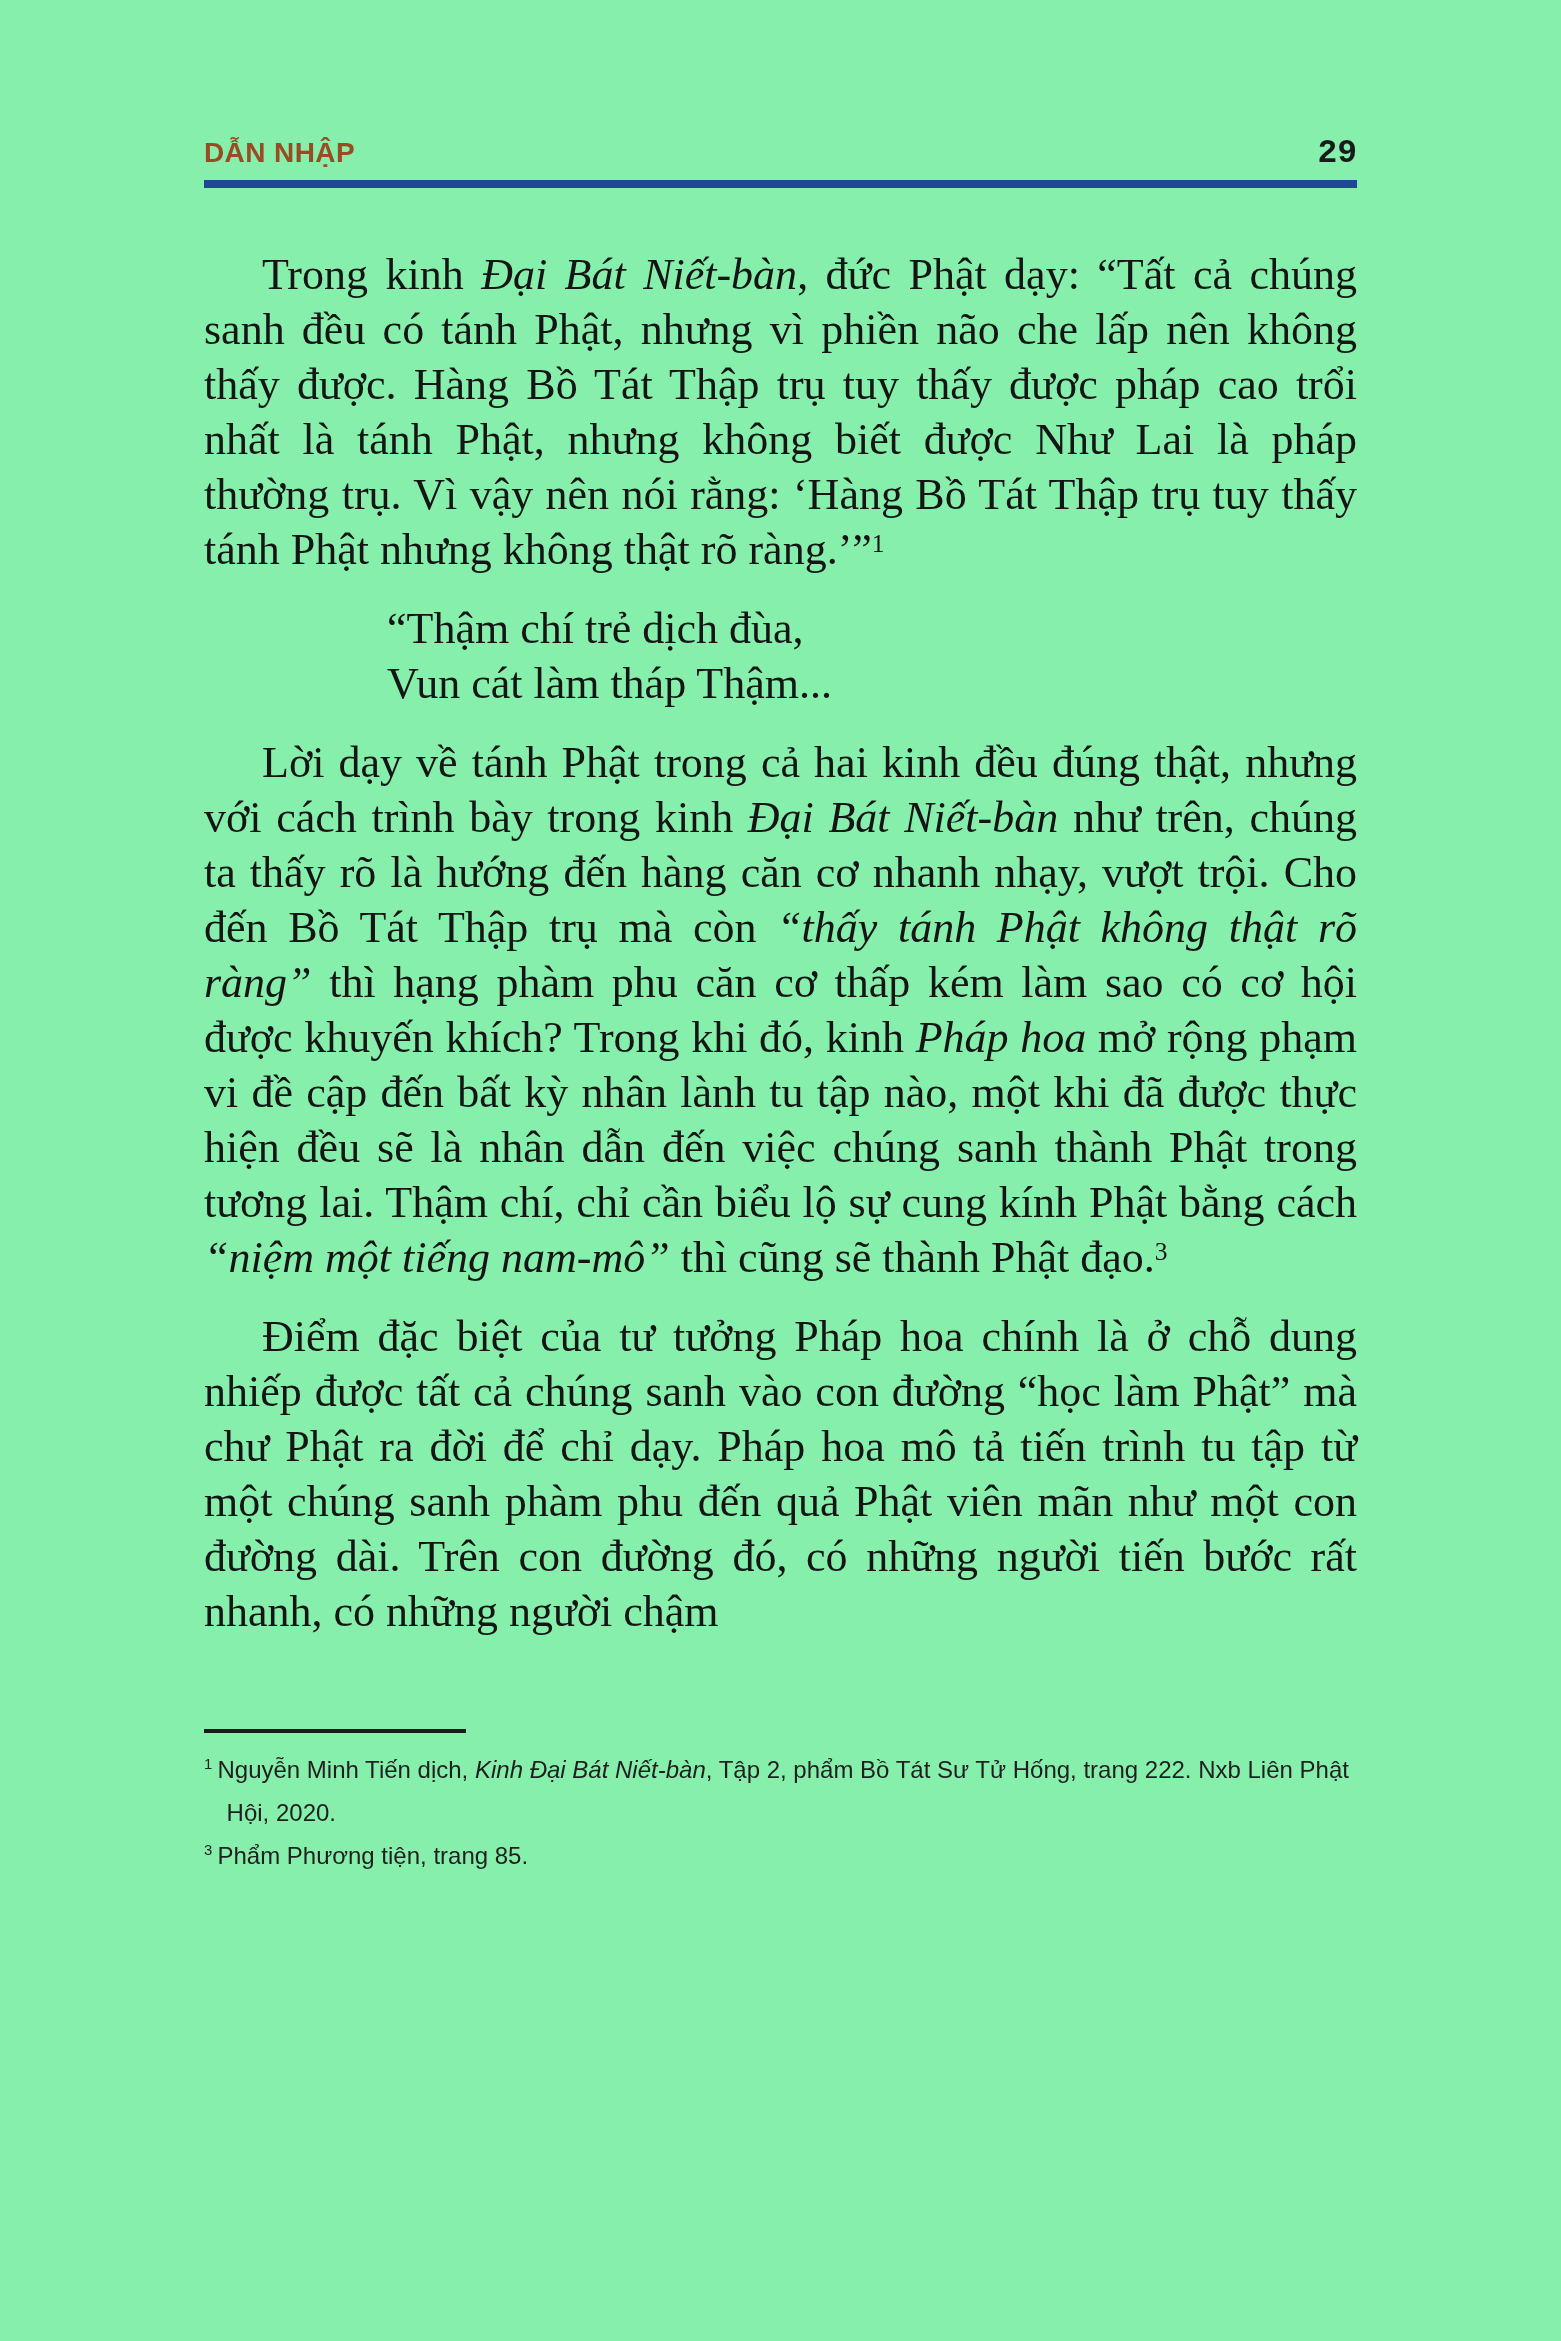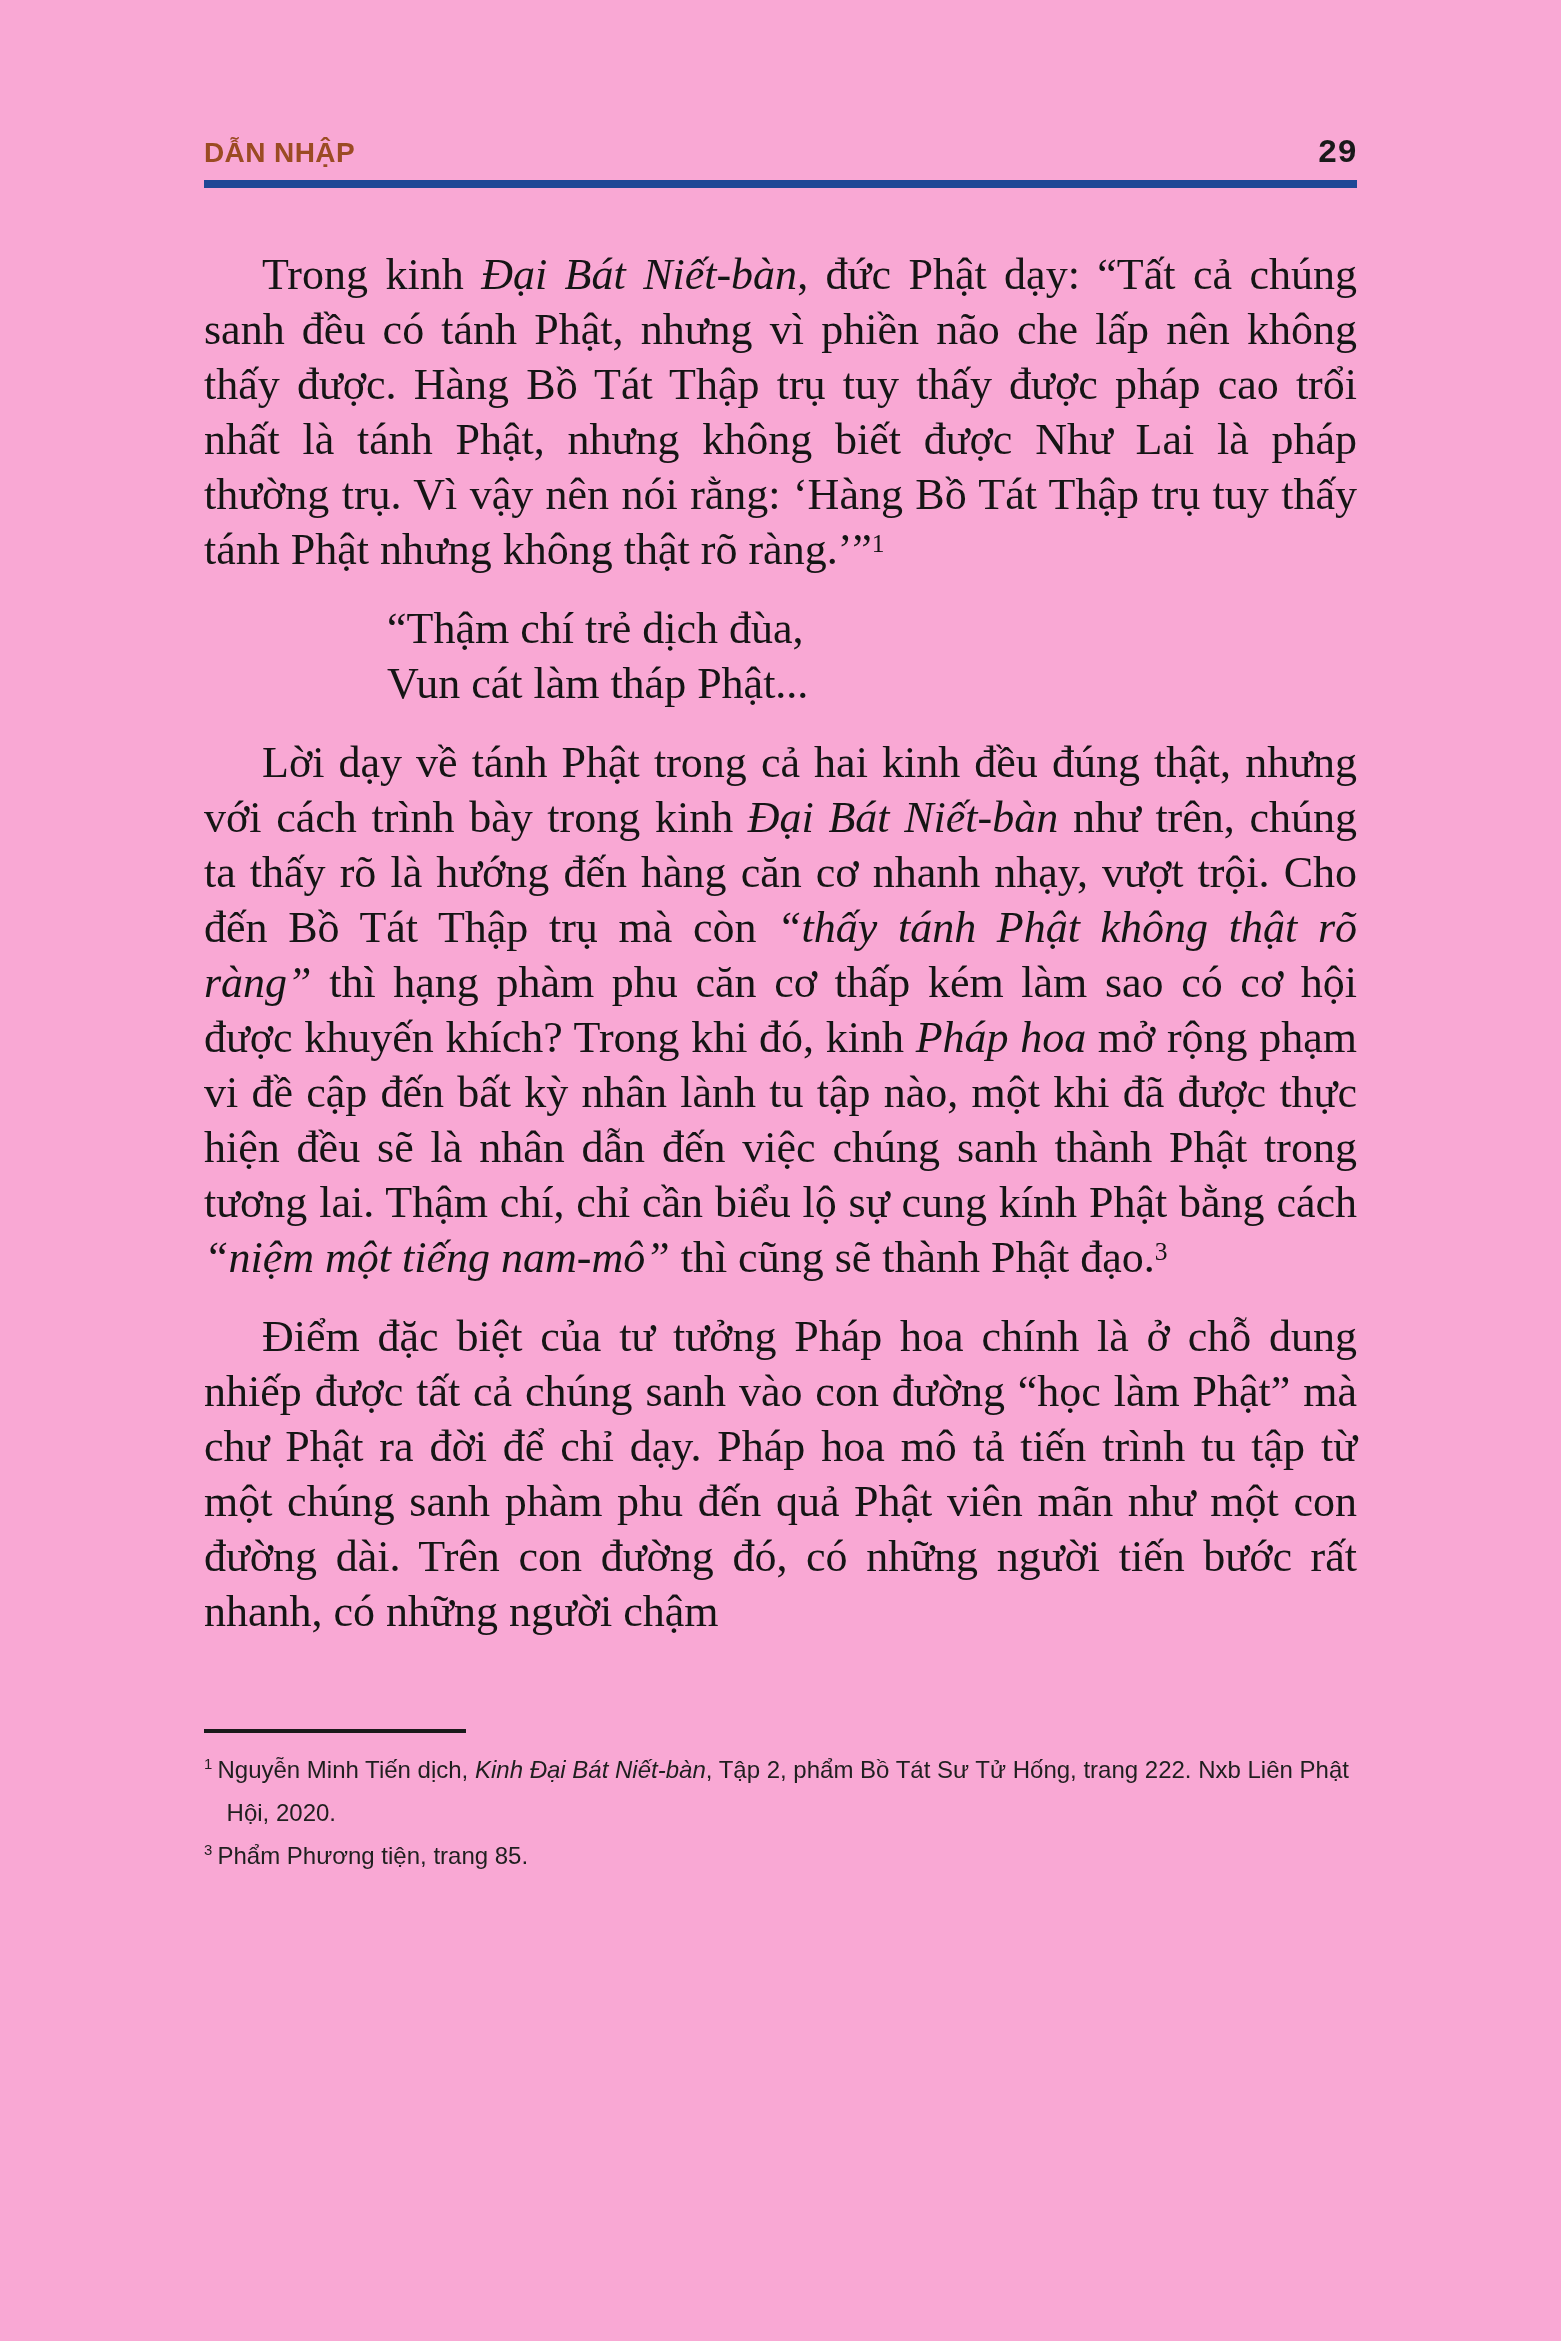--- a/index.html
+++ b/index.html
@@ -1,21 +1,21 @@
 <!DOCTYPE html>
 <html lang="vi" style="--accent: #9B4B23; --rule: #1F4795; --bodycolor: #151515; --fncolor: #1F1F1F; --pagenum: #1A1A1A;font-size:14px"><head>
 <meta charset="utf-8">
 <style>
   html, body { margin: 0; padding: 0; background: #e8e8e8; }
   .page {
     position: relative;
     width: 1561px;
     height: 2342px;
     margin: 0 auto;
-    background: #f9a8d4;
+    background: #86efac;
     box-sizing: border-box;
     padding: 137px 204px 0 204px;
     overflow: hidden;
   }
   
   .running-header {
     display: flex;
     justify-content: space-between;
     align-items: baseline;
   }
@@ -100,21 +100,21 @@
     <span class="running-title">DẪN NHẬP</span>
     <span class="page-number">29</span>
   </div>
 
   <div class="header-rule"></div>
 
   <div class="body-text" id="body-root">
       <p class="para"><span>Trong kinh </span><em>Đại Bát Niết-bàn</em><span>, đức Phật dạy: “Tất cả chúng sanh đều có tánh Phật, nhưng vì phiền não che lấp nên không thấy được. Hàng Bồ Tát Thập trụ tuy thấy được pháp cao trổi nhất là tánh Phật, nhưng không biết được Như Lai là pháp thường trụ. Vì vậy nên nói rằng: ‘Hàng Bồ Tát Thập trụ tuy thấy tánh Phật nhưng không thật rõ ràng.’”</span><sup class="fn-ref">1</sup></p>
       <div class="verse-block">
         <div class="verse-line"><span>“Thậm chí trẻ dịch đùa,</span></div>
-        <div class="verse-line"><span>Vun cát làm tháp Phật...</span></div>
+        <div class="verse-line"><span>Vun cát làm tháp Thậm...</span></div>
       </div>
       <p class="para"><span>Lời dạy về tánh Phật trong cả hai kinh đều đúng thật, nhưng với cách trình bày trong kinh </span><em>Đại Bát Niết-bàn</em><span> như trên, chúng ta thấy rõ là hướng đến hàng căn cơ nhanh nhạy, vượt trội. Cho đến Bồ Tát Thập trụ mà còn </span><em>“thấy tánh Phật không thật rõ ràng”</em><span> thì hạng phàm phu căn cơ thấp kém làm sao có cơ hội được khuyến khích? Trong khi đó, kinh </span><em>Pháp hoa</em><span> mở rộng phạm vi đề cập đến bất kỳ nhân lành tu tập nào, một khi đã được thực hiện đều sẽ là nhân dẫn đến việc chúng sanh thành Phật trong tương lai. Thậm chí, chỉ cần biểu lộ sự cung kính Phật bằng cách </span><em>“niệm một tiếng nam-mô”</em><span> thì cũng sẽ thành Phật đạo.</span><sup class="fn-ref">3</sup></p>
       <p class="para"><span>Điểm đặc biệt của tư tưởng Pháp hoa chính là ở chỗ dung nhiếp được tất cả chúng sanh vào con đường “học làm Phật” mà chư Phật ra đời để chỉ dạy. Pháp hoa mô tả tiến trình tu tập từ một chúng sanh phàm phu đến quả Phật viên mãn như một con đường dài. Trên con đường đó, có những người tiến bước rất nhanh, có những người chậm</span></p>
     </div>
 
   <div class="footnote-sep"></div>
 
   <div class="footnotes" id="footnotes-root">
       <div class="footnote-item"><span class="footnote-marker">1</span><span>Nguyễn Minh Tiến dịch, </span><em>Kinh Đại Bát Niết-bàn</em><span>, Tập 2, phẩm Bồ Tát Sư Tử Hống, trang 222. Nxb Liên Phật Hội, 2020.</span></div>
       <div class="footnote-item"><span class="footnote-marker">3</span><span>Phẩm Phương tiện, trang 85.</span></div>

